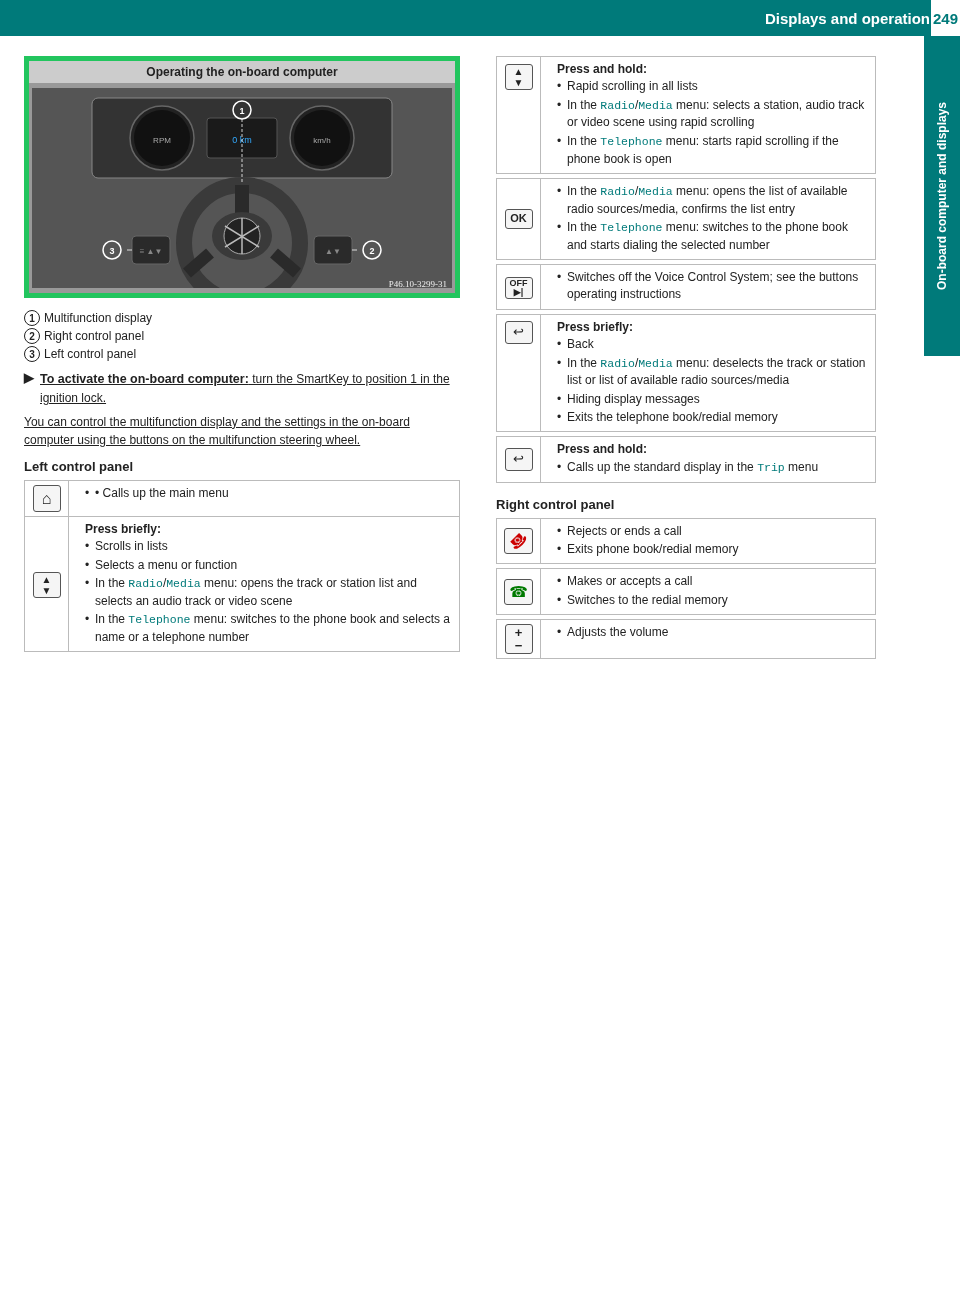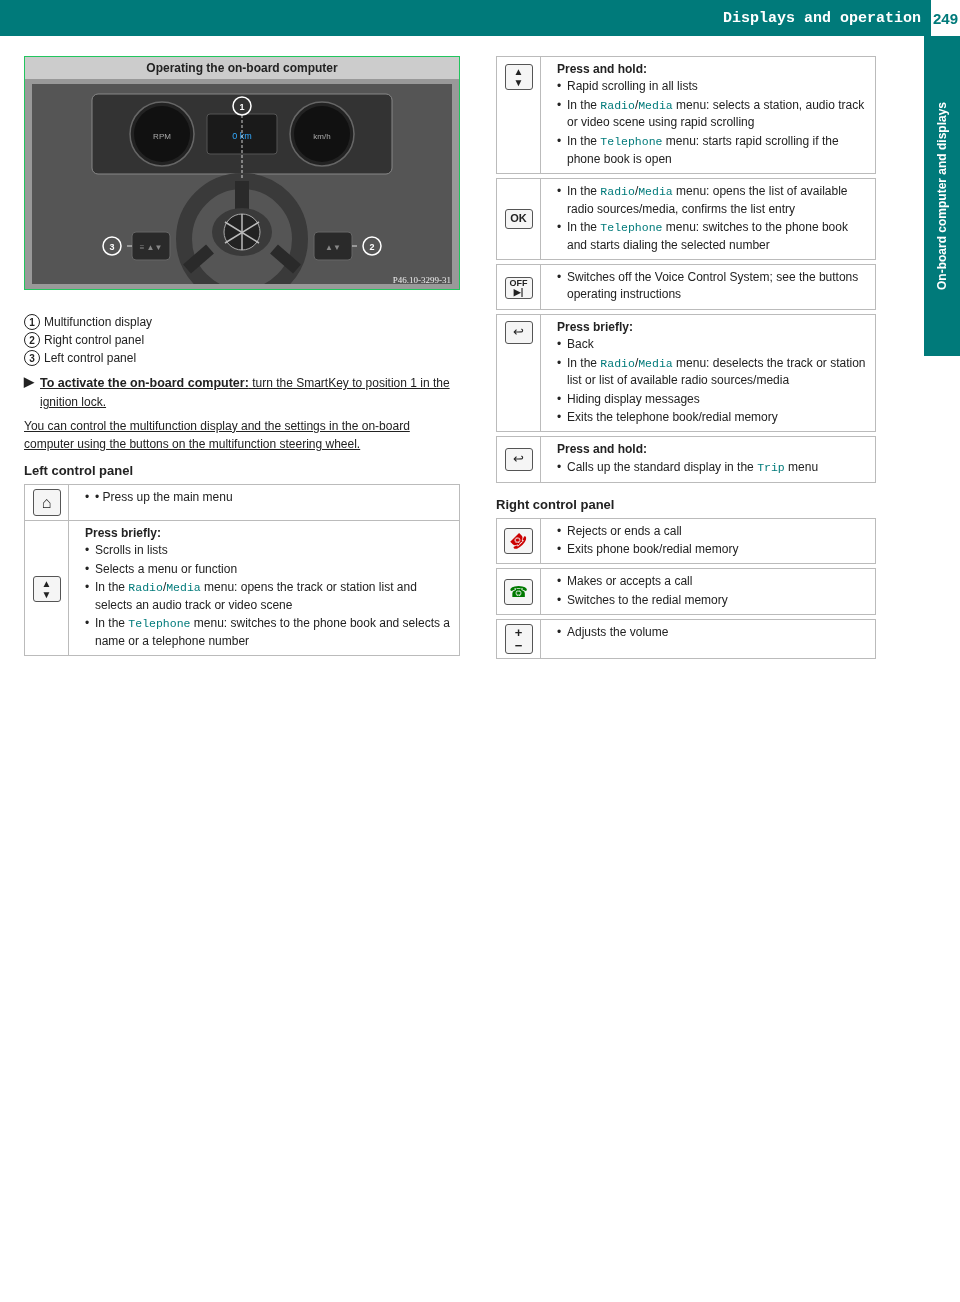--- a/index.html
+++ b/index.html
@@ -21,22 +21,21 @@
       background: #007a7a;
       height: 36px;
       padding-right: 0;
     }
     .header-title {
       color: #fff;
       font-size: 15px;
       font-weight: bold;
       flex: 1;
       text-align: right;
-      padding-right: 10px;
-      font-family: Liberation Mono, monospace;
+      padding-right: 1px;
     }
     .header-page {
       background: #fff;
       color: #007a7a;
       font-size: 15px;
       font-weight: bold;
       width: 29px;
       height: 36px;
       display: flex;
       align-items: center;
@@ -76,22 +75,22 @@
     }
 
     
     .right-col {
       width: 444px;
       padding: 20px 48px 20px 16px;
     }
 
     
     .op-box {
-      border: 1px solid #22c55e;
-      margin-bottom: 24px;
+      border: 5px solid #22c55e;
+      margin-bottom: 12px;
     }
     .op-box-title {
       background: #ccc;
       text-align: center;
       font-weight: bold;
       font-size: 12px;
       padding: 4px 8px;
     }
 
     
@@ -356,21 +355,21 @@
       <tbody>
 
         <tr>
           <td class="icon-cell">
             <div class="icon-box">
               <span class="icon-home">⌂</span>
             </div>
           </td>
           <td class="desc-cell">
             <ul class="bullet-list">
-              <li>• Press up the main menu</li>
+              <li>• Calls up the main menu</li>
             </ul>
           </td>
         </tr>
 
         <tr>
           <td class="icon-cell">
             <div class="icon-box">
               <div class="icon-arrows">
                 <span>▲</span>
                 <span>▼</span>

